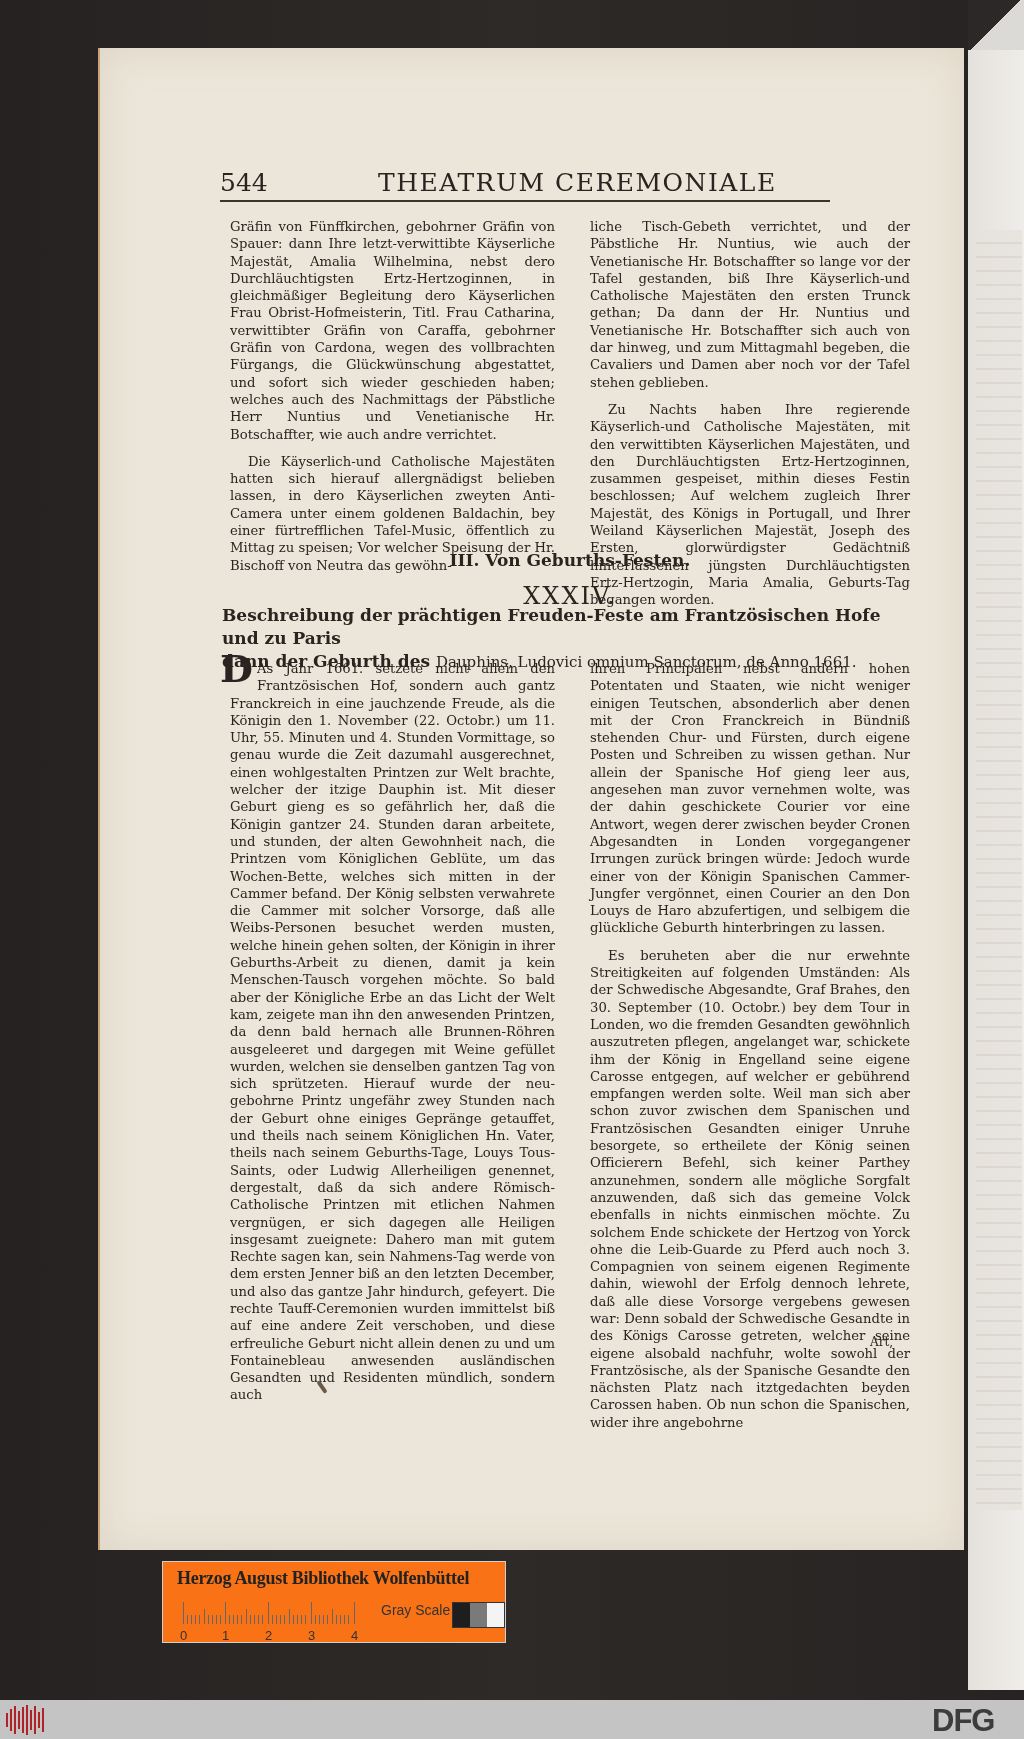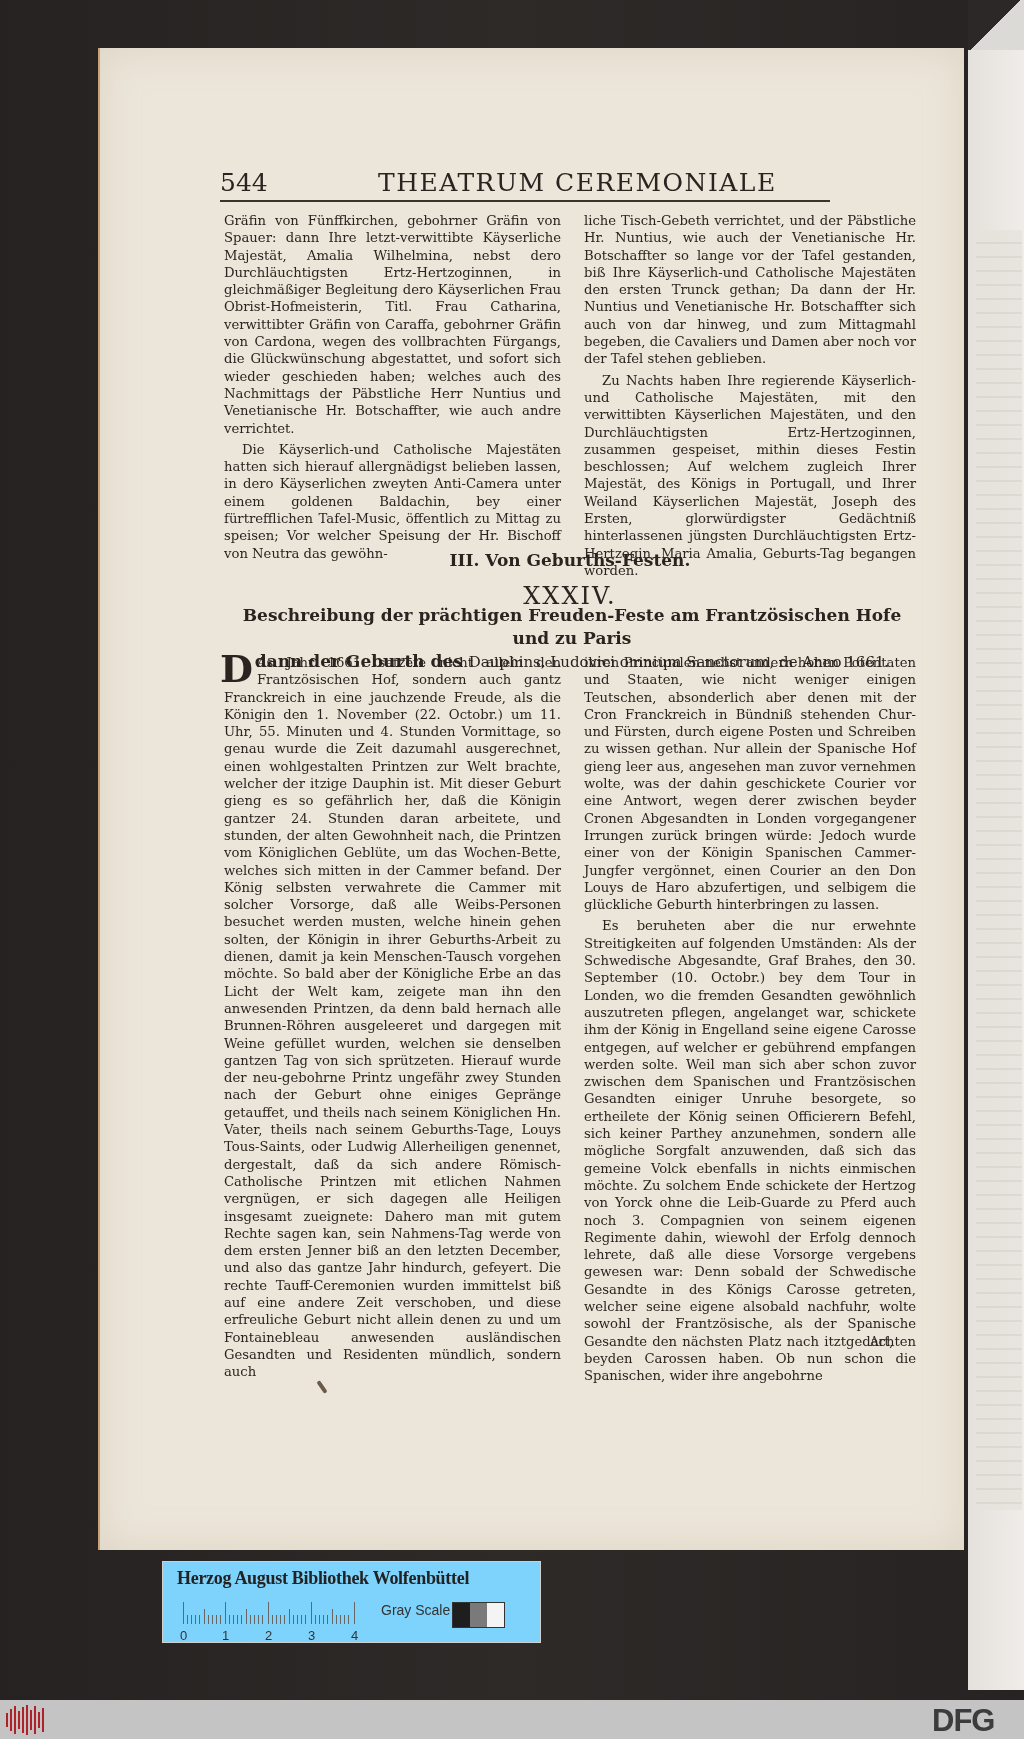--- a/index.html
+++ b/index.html
@@ -16,42 +16,42 @@
     background: repeating-linear-gradient(180deg, #e6e2dc 0 12px, #d9d4cc 12px 14px); opacity: .8; }
   .corner { position: absolute; left: 968px; top: 0; width: 56px; height: 50px;
     background: linear-gradient(135deg, #2b2827 50%, #dcdad6 50%); }
 
   .running-head { position: absolute; left: 220px; top: 168px; width: 610px; height: 34px;
     border-bottom: 2px solid #3a322c; }
   .page-number { position: absolute; left: 0; top: 0; font-size: 25px; letter-spacing: 0; }
   .head-title { position: absolute; left: 158px; top: 0; font-size: 25px; letter-spacing: 1.5px; }
 
   .col { position: absolute; font-size: 13.2px; line-height: 17.3px; text-align: justify; }
-  .col p { margin: 4px; }
+  .col p { margin: 10px; }
   .col .indent { text-indent: 18px; }
   .col-left-top { left: 220px; top: 208px; width: 345px; }
   .col-right-top { left: 580px; top: 208px; width: 340px; }
 
   .section-heading { position: absolute; left: 220px; top: 550px; width: 700px; text-align: center;
     font-size: 17px; font-weight: bold; }
   .roman { position: absolute; left: 220px; top: 582px; width: 700px; text-align: center;
     font-size: 24px; letter-spacing: 2px; }
-  .article-title { position: absolute; left: 222px; top: 604px; width: 700px; text-align: center;
+  .article-title { position: absolute; left: 222px; top: 604px; width: 700px; text-align: left;
     font-size: 17px; font-weight: bold; line-height: 23px; }
   .article-title .latin { font-weight: normal; font-size: 15px; }
 
   .col-left-bottom { left: 220px; top: 650px; width: 345px; }
   .col-right-bottom { left: 580px; top: 650px; width: 340px; }
   .dropcap { float: left; font-size: 38px; line-height: 34px; font-weight: bold; margin: 2px 4px 0 0;
     color: #2a2420; font-family: "DejaVu Serif", serif; }
   .catchword { position: absolute; left: 870px; top: 1335px; font-size: 12px; }
 
   .stain { position: absolute; width: 4px; height: 14px; background: #6b5a48; transform: rotate(-35deg); border-radius: 2px; }
 
-  .ruler-card { position: absolute; left: 162px; top: 1561px; width: 379px; height: 82px; background: #7dd3fc;
+  .ruler-card { position: absolute; left: 162px; top: 1561px; width: 344px; height: 82px; background: #f97316;
     border: 1px solid #cfcfcf; }
   .lib-name { position: absolute; left: 14px; top: 6px; font-family: "Liberation Serif", serif;
     font-weight: bold; font-size: 18px; color: #222; letter-spacing: -0.3px; white-space: nowrap; }
   .ticks { position: absolute; left: 20px; top: 40px; width: 172px; height: 22px; }
   .tick { position: absolute; bottom: 0; width: 1px; background: #666; }
   .tick-label { position: absolute; top: 66px; font-family: "Liberation Sans", sans-serif; font-size: 13px; color: #333; }
   .gray-label { position: absolute; left: 218px; top: 40px; font-family: "Liberation Sans", sans-serif;
     font-size: 14px; color: #333; }
   .gray-swatches { position: absolute; left: 289px; top: 40px; height: 26px; display: flex; border: 1px solid #333; }
   .gray-swatches span { display: block; width: 17px; height: 24px; }

